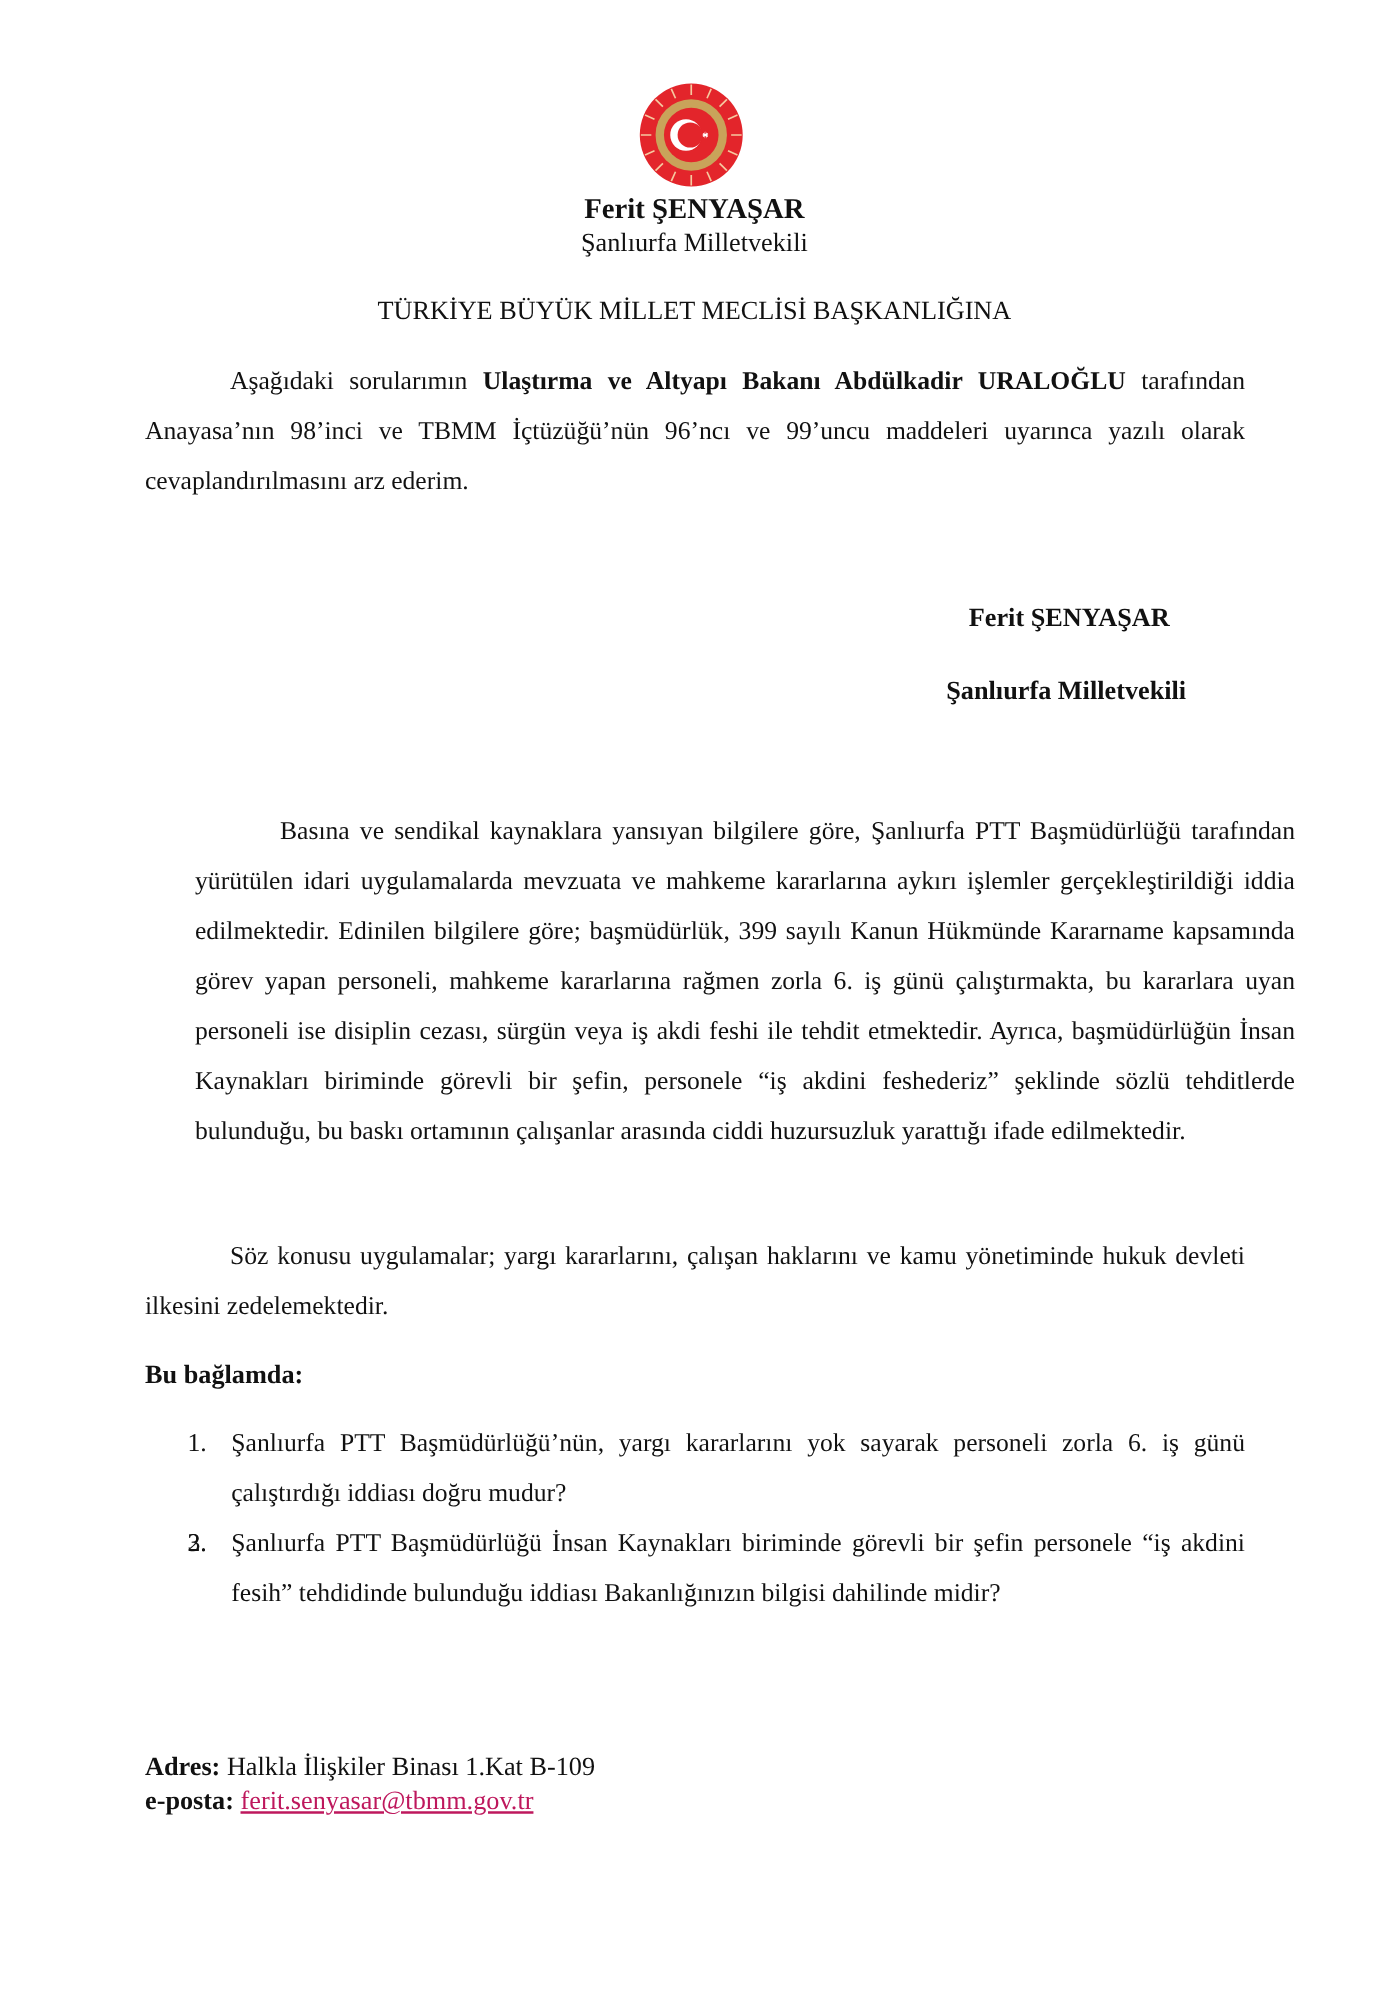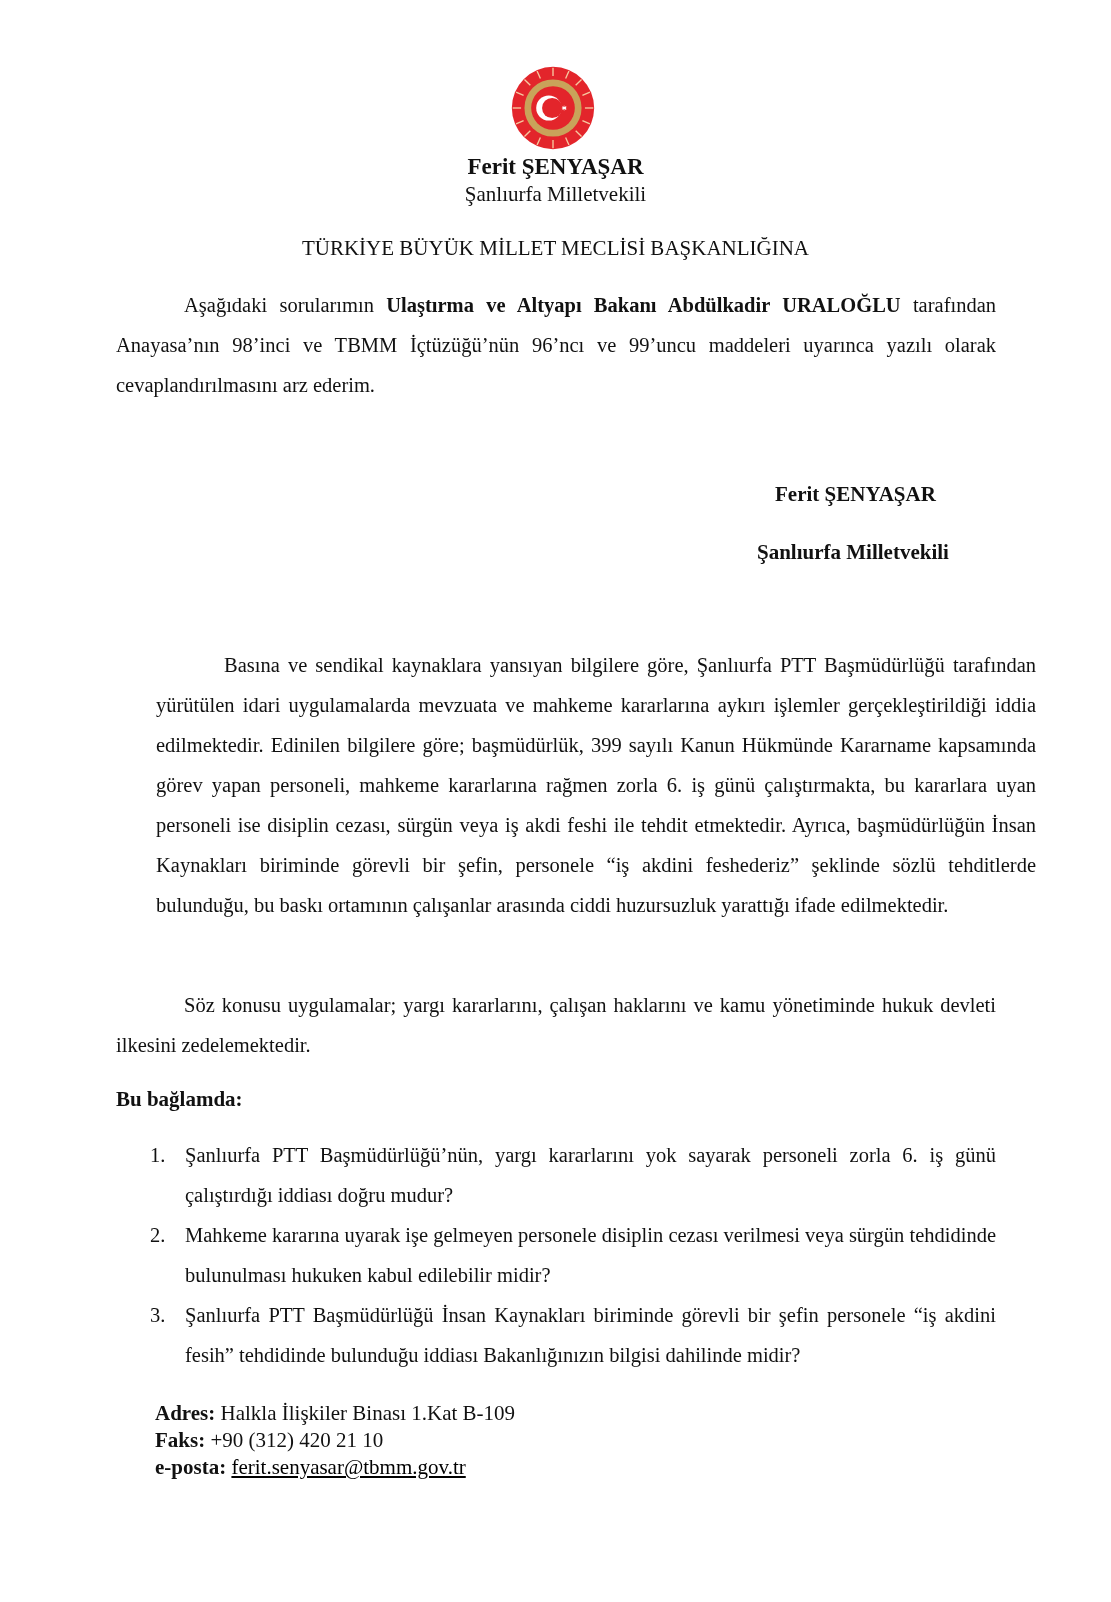--- a/index.html
+++ b/index.html
@@ -108,25 +108,24 @@
       position: absolute;
       left: 34px;
       top: 0;
     }
     .contact {
       position: absolute;
       left: 116px;
       top: 1400px;
       font-size: 21px;
       line-height: 27px;
-      margin-left: 39px;
     }
     .contact .label { font-weight: bold; }
     .contact a {
-      color: #000000;
+      color: #be185d;
       text-decoration: underline;
     }
   </style>
 </head>
 <body>
 
 <div class="page">
 
   <svg class="logo" viewBox="0 0 100 100">
     <circle cx="50" cy="50" r="49" fill="#e3252b"></circle>
@@ -172,27 +171,25 @@
 
   <div class="context">Bu bağlamda:</div>
 
   <ol class="qlist">
     <li class="qitem">
       <span class="qnum">1.</span>
       <span>Şanlıurfa PTT Başmüdürlüğü’nün, yargı kararlarını yok sayarak personeli zorla 6. iş günü çalıştırdığı iddiası doğru mudur?</span>
     </li>
     <li class="qitem">
       <span class="qnum">2.</span>
-      <span>Mahkeme kararına uyarak işe gelmeyen personele disiplin cezası verilmesi veya sürgün tehdidinde bulunulması hukuken kabul edilebilir midir?</span>
     </li>
     <li class="qitem">
       <span class="qnum">3.</span>
       <span>Şanlıurfa PTT Başmüdürlüğü İnsan Kaynakları biriminde görevli bir şefin personele “iş akdini fesih” tehdidinde bulunduğu iddiası Bakanlığınızın bilgisi dahilinde midir?</span>
     </li>
   </ol>
 
   <div class="contact">
     <div><span class="label">Adres:</span><span> Halkla İlişkiler Binası 1.Kat B-109</span></div>
-    <div><span class="label">Faks:</span><span> +90 (312) 420 21 10</span></div>
     <div><span class="label">e-posta:</span> <a>ferit.senyasar@tbmm.gov.tr</a></div>
   </div>
 
 </div>
 
 </body></html>

